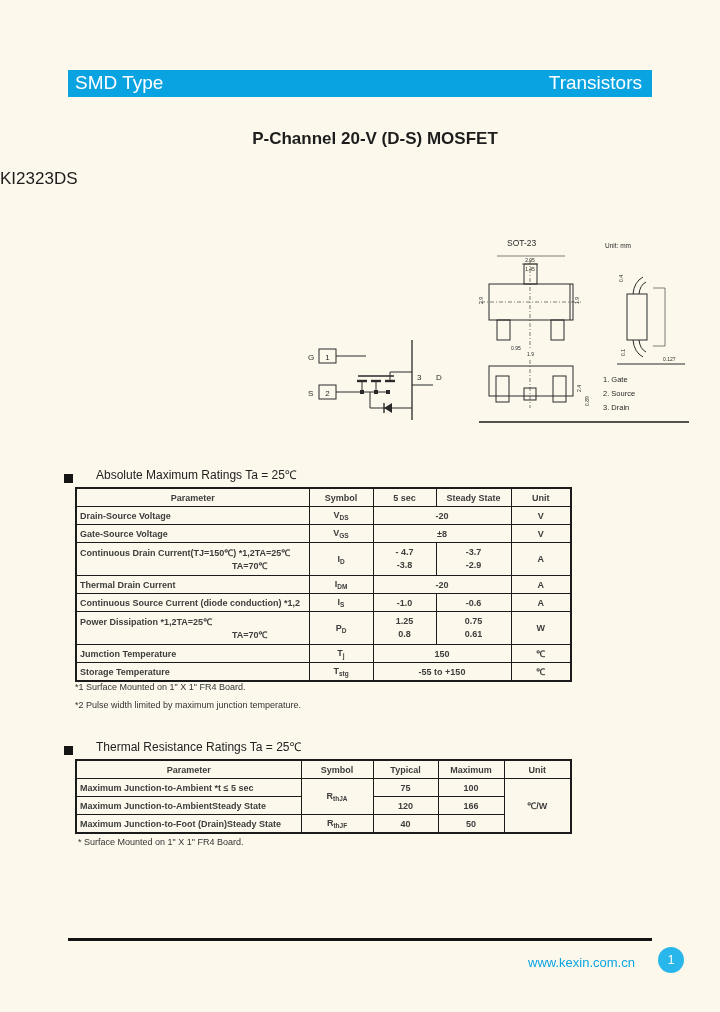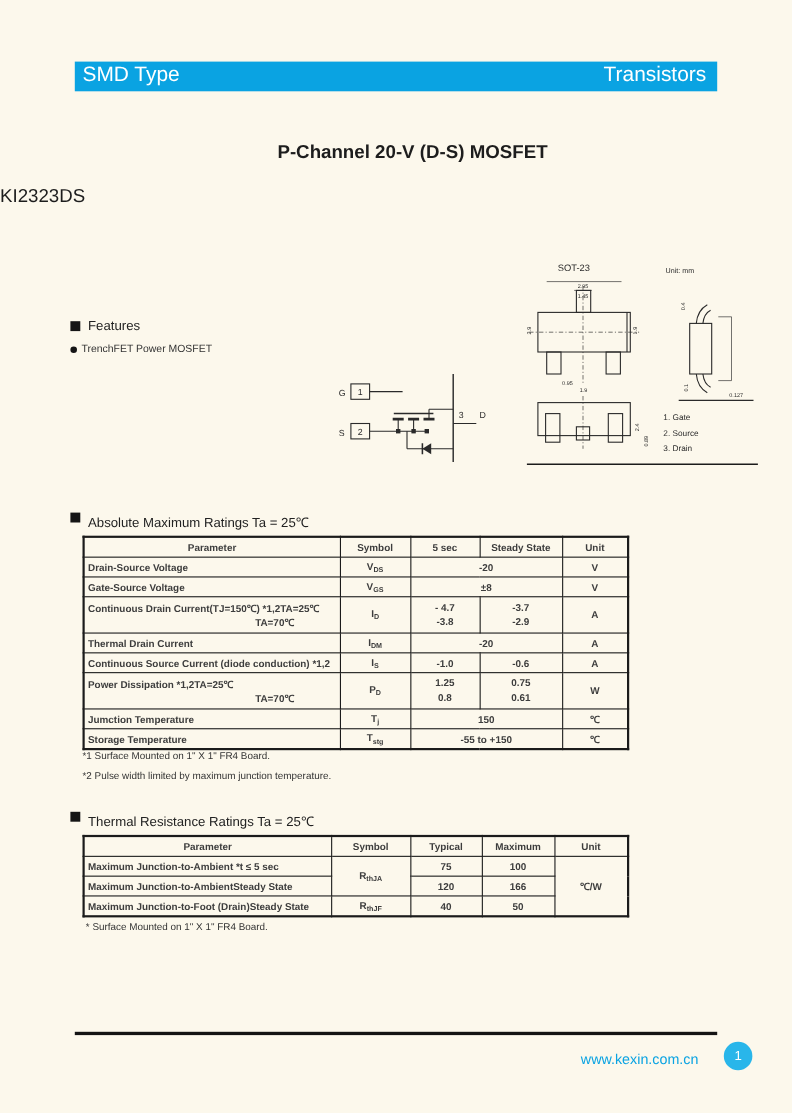--- a/index.html
+++ b/index.html
@@ -1,34 +1,34 @@
 <!DOCTYPE html>
 <html><head>
 <meta charset="utf-8">
 <style>
   html,body{margin:0;padding:0;background:#e8e8e8}
   .page{position:relative;width:720px;height:1012px;background:#FCF8EC;
         font-family:"Liberation Sans",sans-serif;color:#2f2f2f;overflow:hidden}
 
   
-  .topbar{position:absolute;left:68px;top:56px;width:584px;height:27px;background:#0AA3E2;
+  .topbar{position:absolute;left:68px;top:70px;width:584px;height:27px;background:#0AA3E2;
           color:#fff;display:flex;justify-content:space-between;align-items:center;
           padding:0 10px 1px 7px;box-sizing:border-box;font-size:19px}
 
   .title1{position:absolute;top:129px;left:15px;width:720px;text-align:center;font-size:17px;font-weight:bold;color:#1d1d1d}
   .title2{position:absolute;top:169px;left:0;width:720px;text-align:left;font-size:17px;font-weight:normal;color:#1d1d1d}
 
   
   .features{position:absolute;left:64px;top:289px}
   .feat-head{display:flex;align-items:center;gap:7px;font-size:12px;color:#222}
   .sq{width:9px;height:9px;background:#151515;display:inline-block}
   .feat-item{display:flex;align-items:center;gap:4px;font-size:9.5px;margin-top:9px;color:#333}
   .dot{width:6px;height:6px;border-radius:50%;background:#151515;display:inline-block}
 
-  .sec-head{position:absolute;display:flex;align-items:flex-start;gap:7px;font-size:12px;color:#222}
+  .sec-head{position:absolute;display:flex;align-items:flex-end;gap:23px;font-size:12px;color:#222}
   #absmax-head{left:64px;top:466px}
   #thermal-head{left:64px;top:738px}
 
   
   table{border-collapse:collapse;table-layout:fixed;font-size:9px;color:#3d3d3d;border:2px solid #1b1b1b}
   td,th{border:1px solid #1b1b1b;text-align:center;padding:1px 3px;font-weight:bold;height:15px;overflow:hidden}
   .t1{position:absolute;left:75px;top:487px;width:495px}
   .t2{position:absolute;left:75px;top:759px;width:495px}
   .pl{text-align:left}
   .h2 td{height:30px}
@@ -146,30 +146,20 @@
     <text x="117" y="50" font-size="8">3</text>
     <line class="ln" x1="112" y1="55" x2="133" y2="55"></line>
     <text x="136" y="50" font-size="8">D</text>
 
     <line class="ln" x1="70" y1="62" x2="70" y2="78"></line>
     <line class="ln" x1="70" y1="78" x2="112" y2="78"></line>
     <polygon points="92,73 92,83 84,78" fill="#2a2a2a"></polygon>
     <line x1="84" y1="73" x2="84" y2="83" stroke="#2a2a2a" stroke-width="1.4"></line>
   </svg>
 
-  <div class="features">
-    <div class="feat-head">
-      <span class="sq"></span>
-      <span>Features</span>
-    </div>
-    <div class="feat-item">
-      <span class="dot"></span>
-      <span>TrenchFET  Power MOSFET</span>
-    </div>
-  </div>
 
   <div class="sec-head" id="absmax-head">
     <span class="sq"></span>
     <span>Absolute Maximum Ratings Ta = 25℃</span>
   </div>
 
   <table class="t1">
     <colgroup>
         <col style="width:233px">
         <col style="width:64px">

